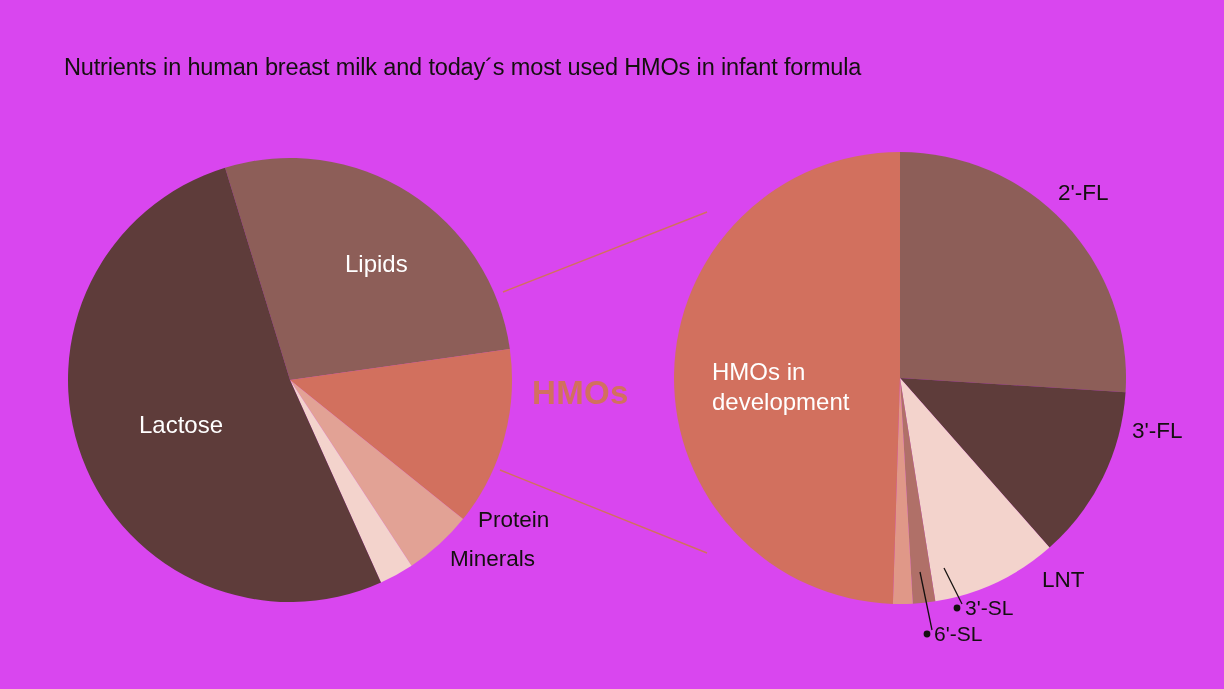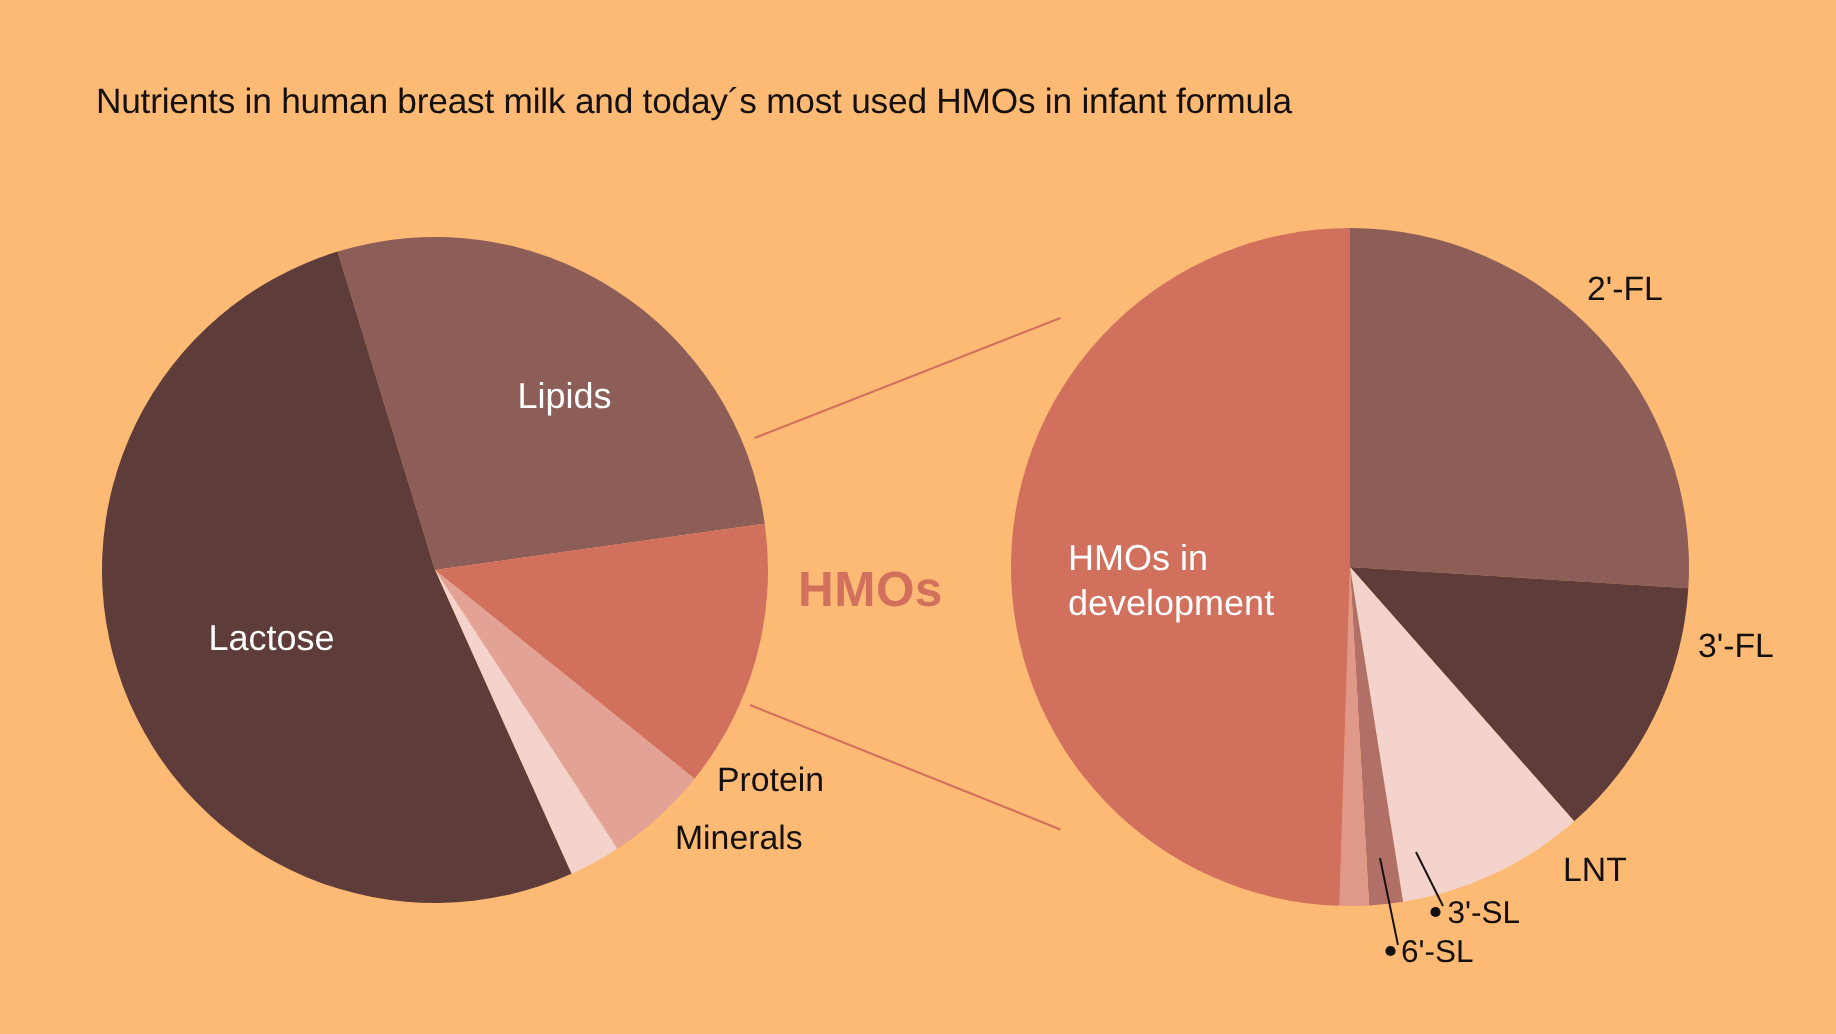--- a/index.html
+++ b/index.html
@@ -11,21 +11,21 @@
     height: 689px;
     background: #F3E3DC;
     font-family: "Liberation Sans", sans-serif;
     overflow: hidden;
     position: relative;
   }
   #stage {
     position: relative;
     width: 1224px;
     height: 689px;
-    background: #fdba74;
+    background: #d946ef;
   }
   .chart-title {
     position: absolute;
     left: 64px;
     top: 54px;
     font-size: 23.5px;
     color: #14100F;
     letter-spacing: -0.15px;
     white-space: nowrap;
   }

